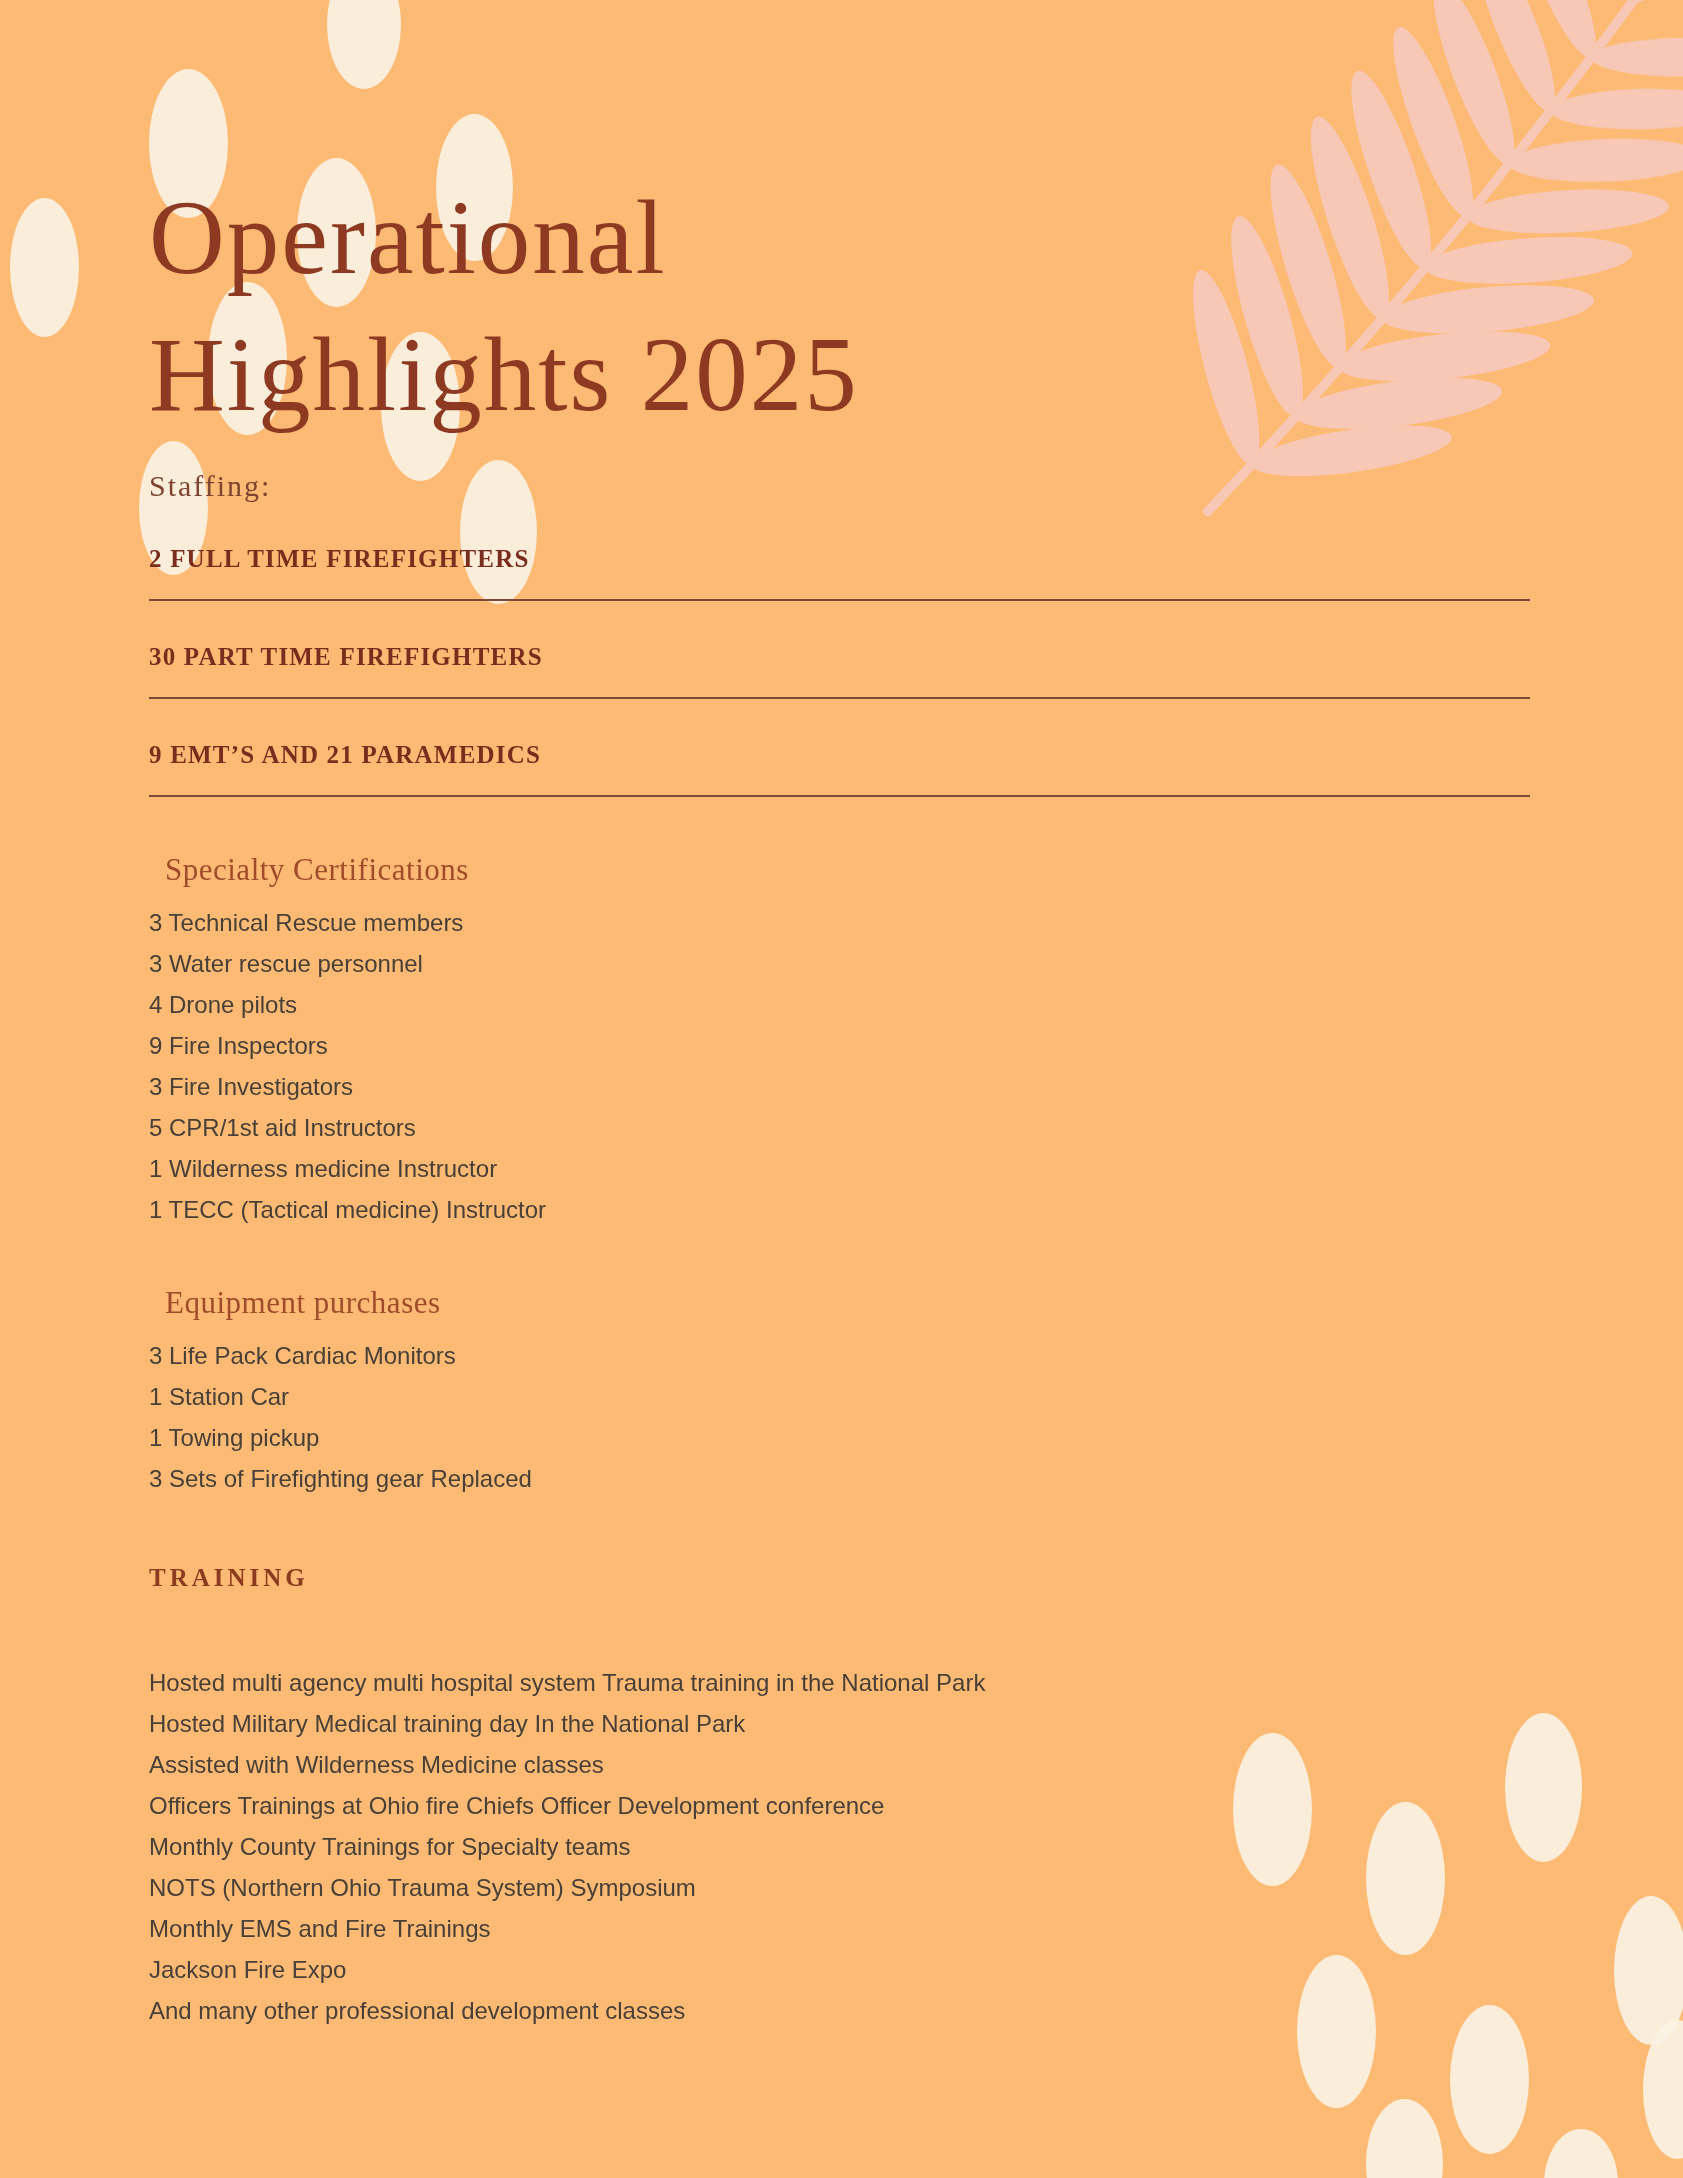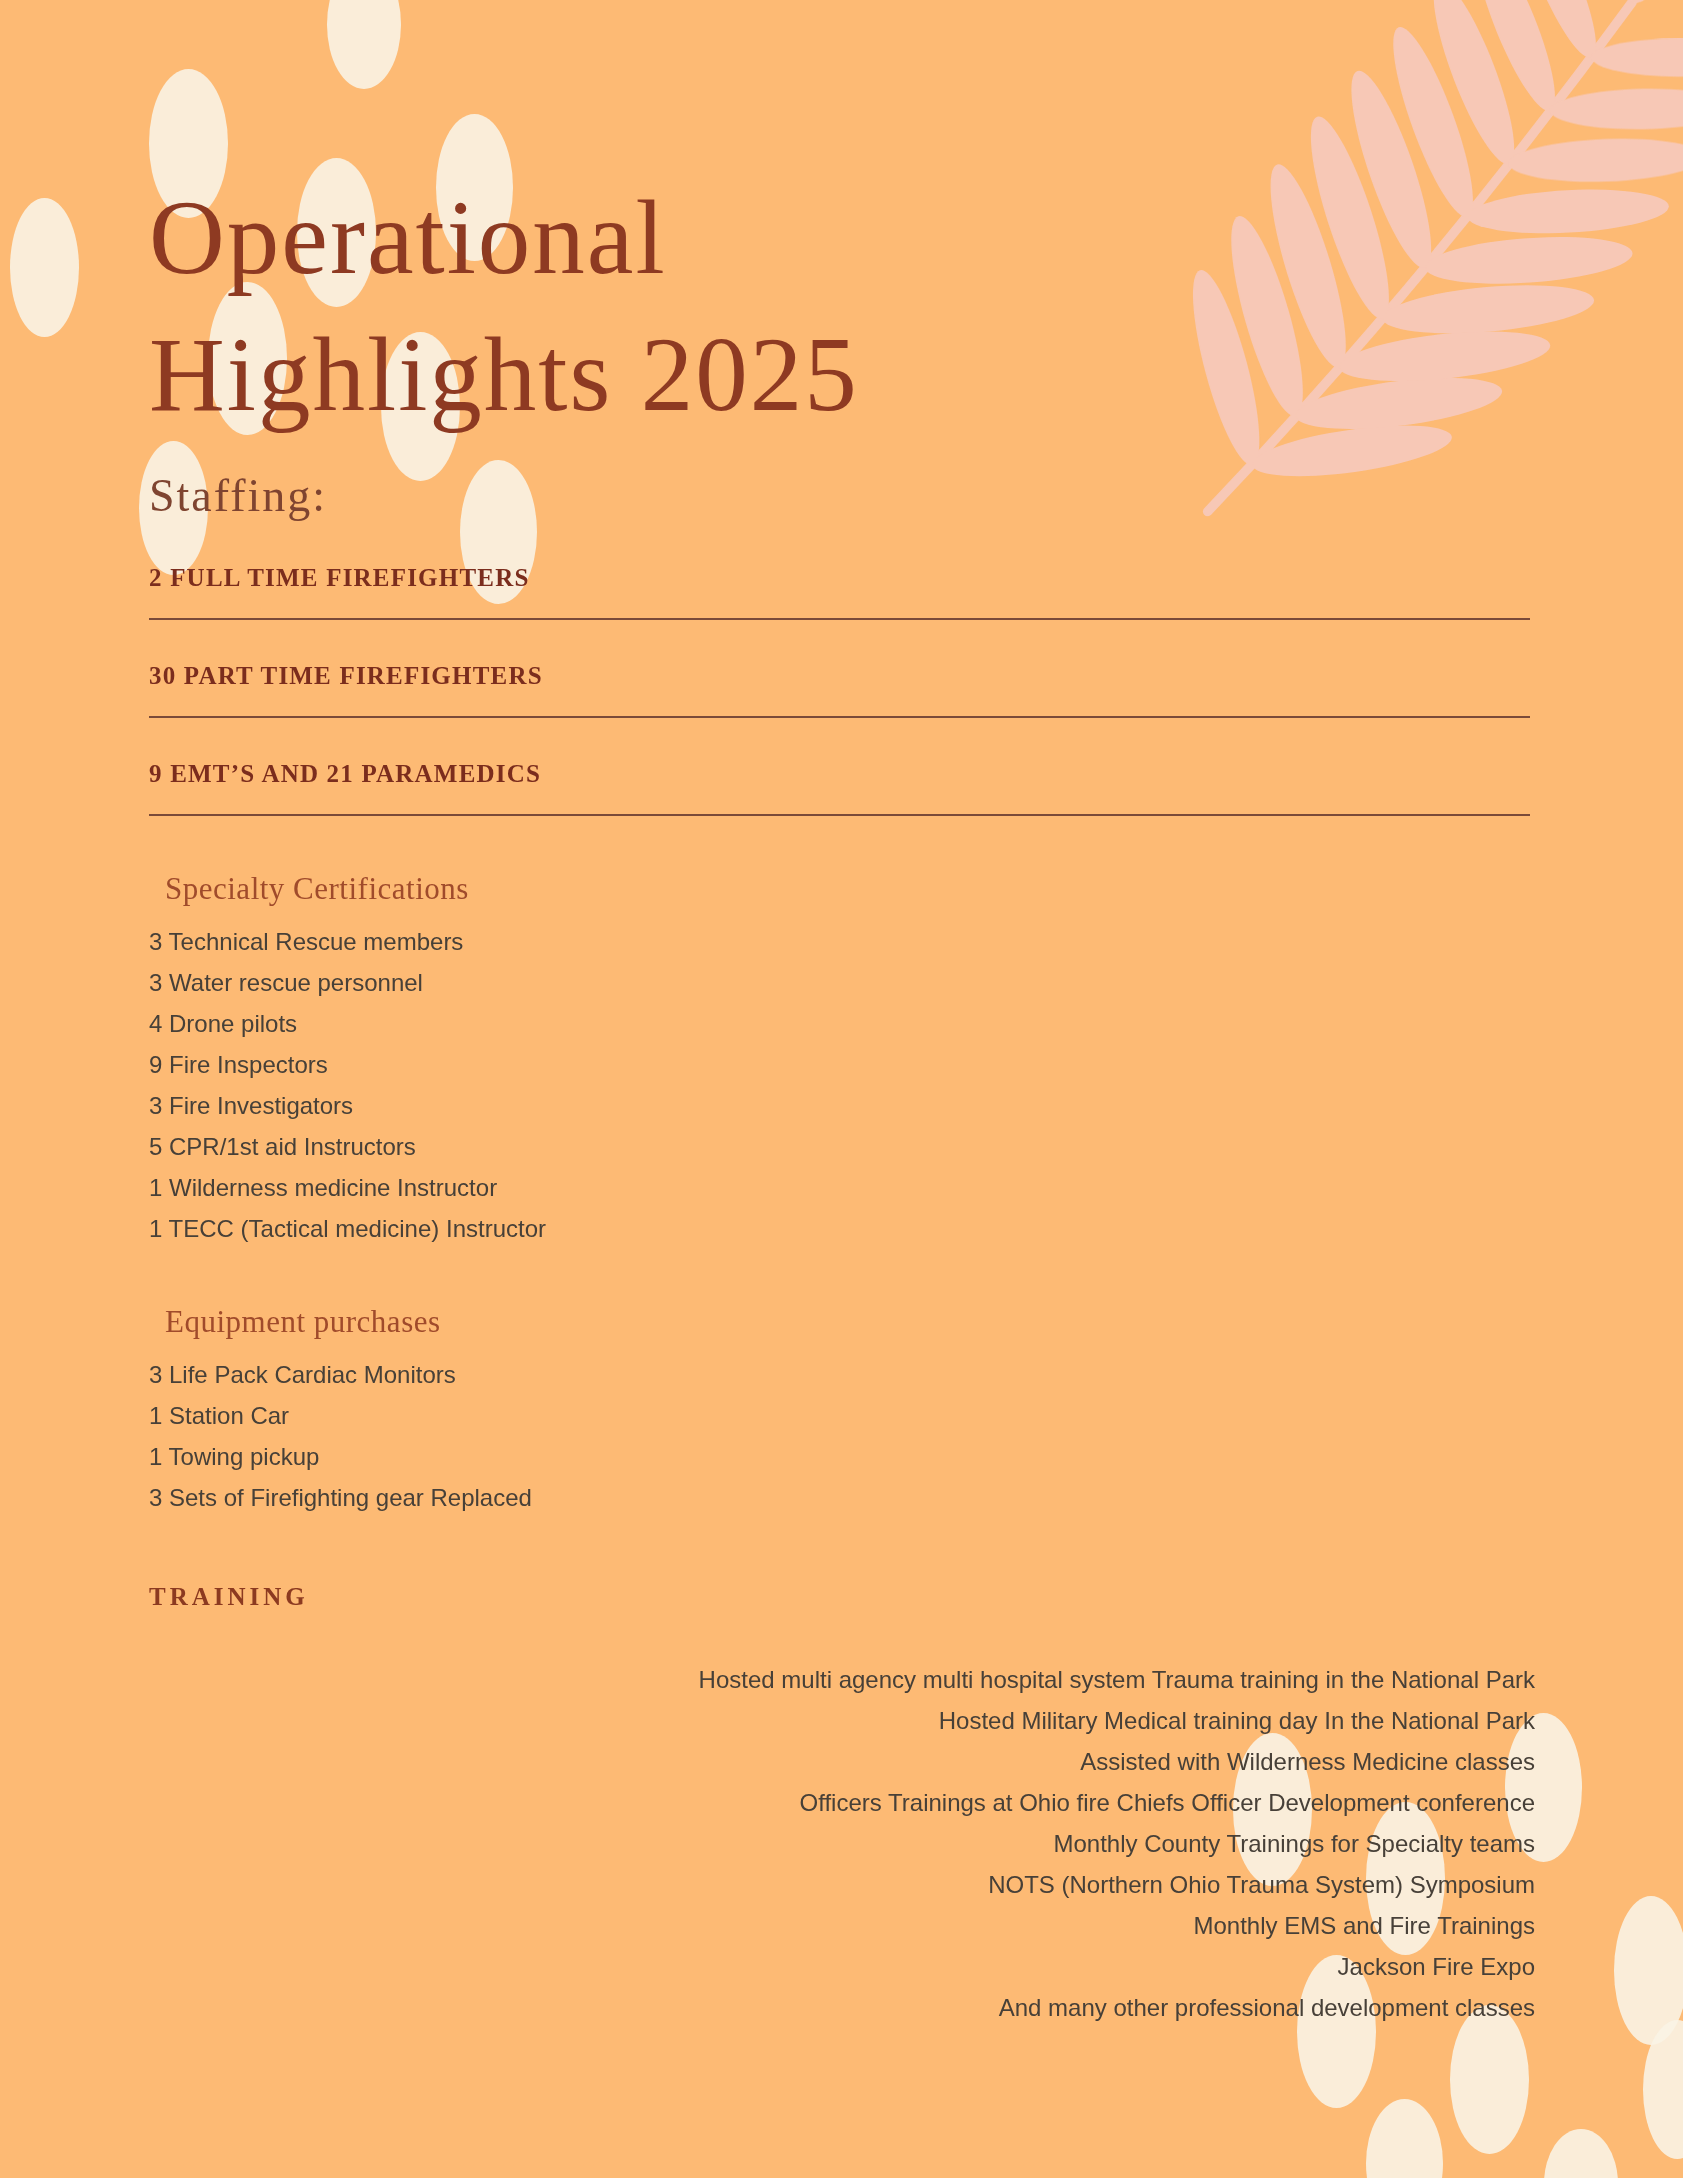--- a/index.html
+++ b/index.html
@@ -41,21 +41,21 @@
     font-family: "Liberation Serif", serif;
     font-weight: 400;
     font-size: 105px;
     line-height: 1.3;
     letter-spacing: 2px;
     color: #8e3a22;
   }
   .title span { display: block; }
   .subtitle {
     margin-top: 26px;
-    font-size: 46px;
+    font-size: 30px;
     letter-spacing: 2px;
     color: #7f4430;
   }
 
   .staffing { margin-top: 42px; }
   .staff-block + .staff-block { margin-top: 42px; }
   .staff-item {
     font-weight: 700;
     font-size: 25px;
     letter-spacing: 1.2px;
@@ -88,21 +88,21 @@
   }
 
   .training-heading {
     margin: 65px 0 0 0;
     font-family: Liberation Serif, serif;
     font-weight: 700;
     font-size: 25px;
     letter-spacing: 4px;
     color: #8c3a20;
   }
-  .training-list { margin-top: 48px; text-align: right; }
+  .training-list { margin-top: 70px; }
 </style>
 </head>
 <body>
 
 <div class="page">
 
   <div class="dot" style="left:149px; top:69px;  width:79px; height:149px;"></div>
   <div class="dot" style="left:297px; top:158px; width:79px; height:149px;"></div>
   <div class="dot" style="left:436px; top:114px; width:77px; height:147px;"></div>
   <div class="dot" style="left:208px; top:282px; width:79px; height:153px;"></div>

